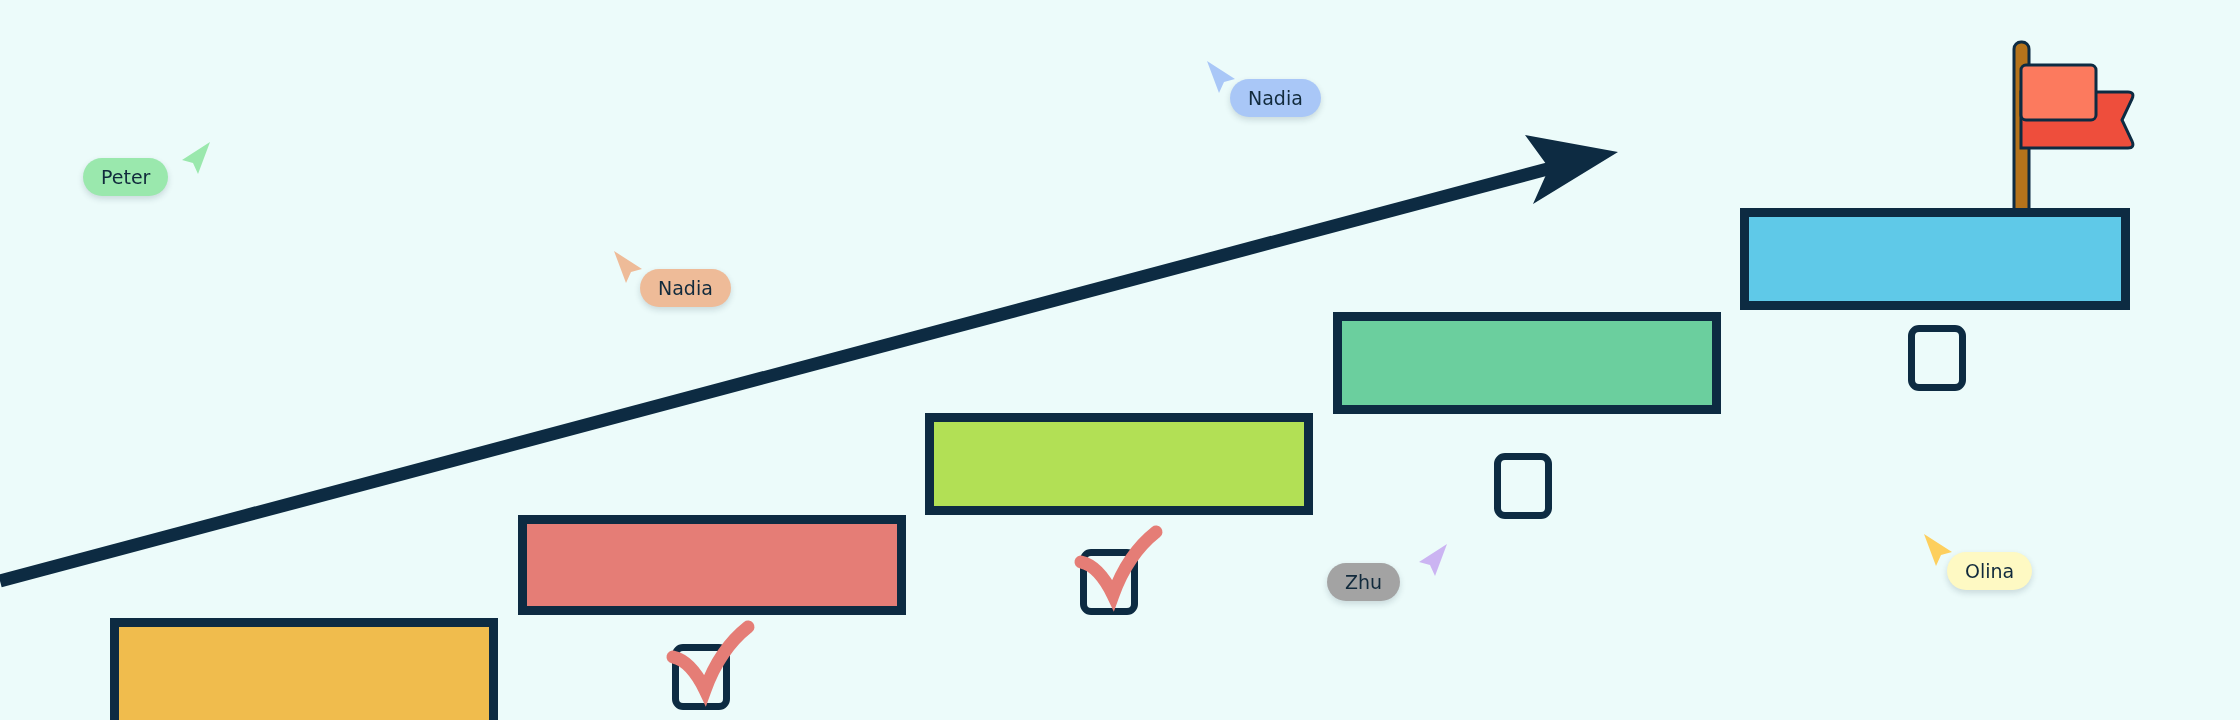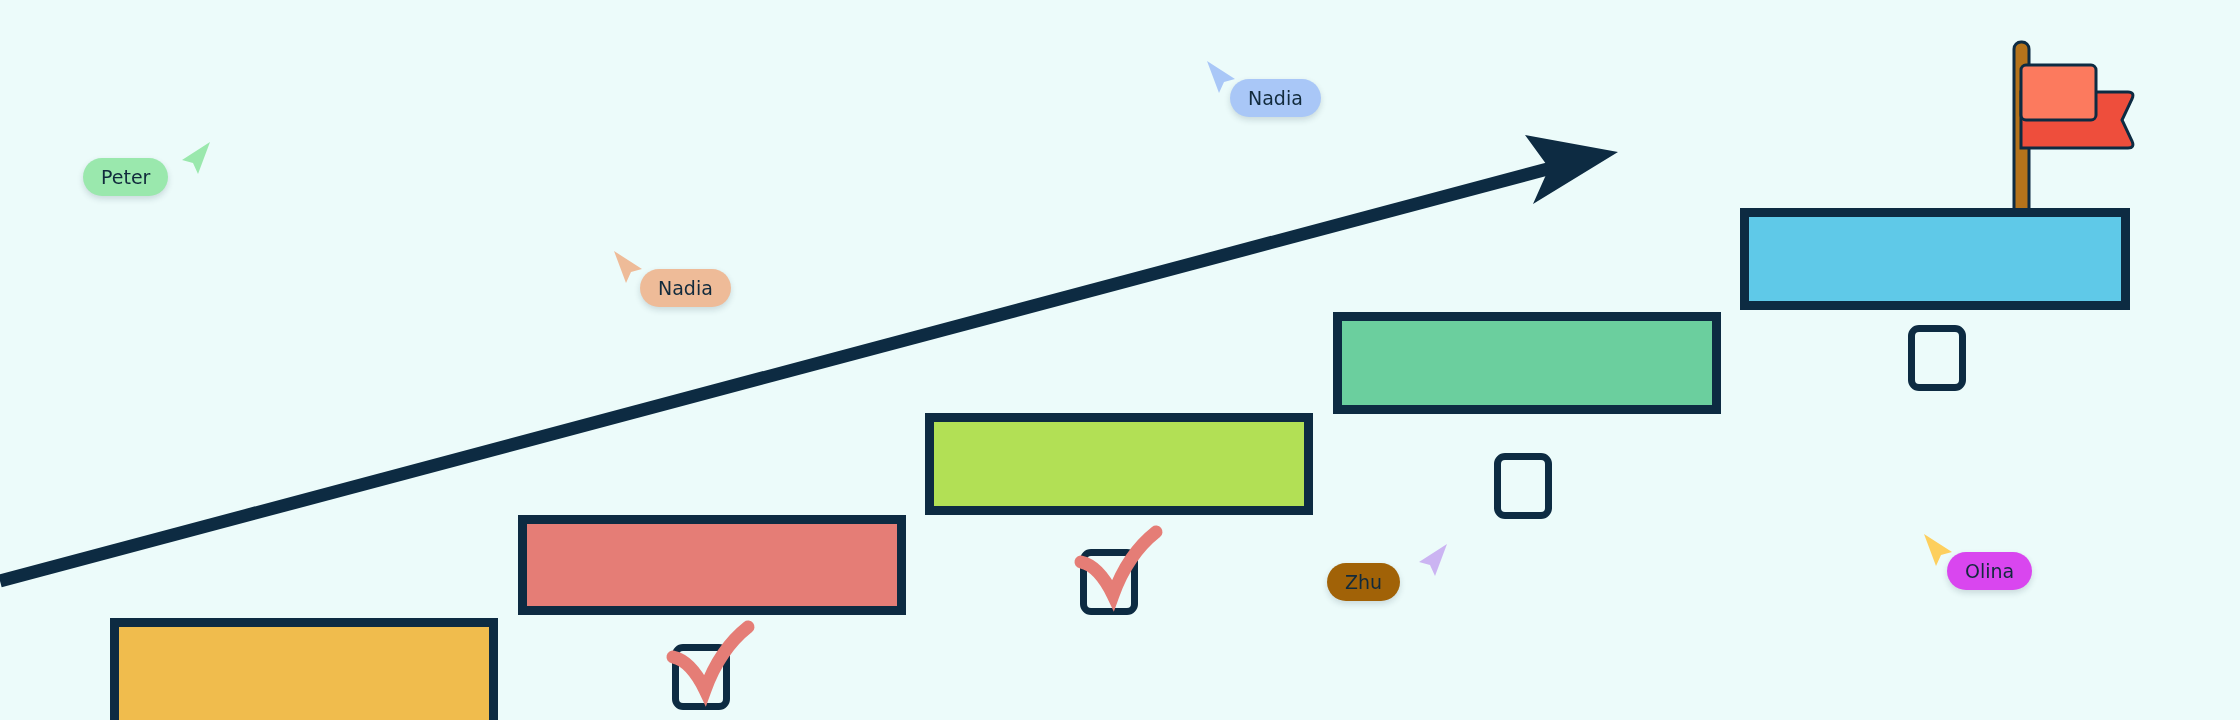--- a/index.html
+++ b/index.html
@@ -139,27 +139,27 @@
     </svg>
     <div class="cursor-pill" style="left:1230px; top:79px; background:#a9c7f7;">
       <span>Nadia</span>
     </div>
   </div>
 
   <div class="cursor-group">
     <svg class="cursor-arrow" style="left:1415px; top:542px; width:34px; height:38px;" viewBox="0 0 34 38">
       <path d="M32 2 L4 20 L15 23 L20 34 Z" fill="#cbb4f2"></path>
     </svg>
-    <div class="cursor-pill" style="left:1327px; top:563px; background:#a16207;">
+    <div class="cursor-pill" style="left:1327px; top:563px; background:#a3a3a3;">
       <span>Zhu</span>
     </div>
   </div>
 
   <div class="cursor-group">
     <svg class="cursor-arrow" style="left:1922px; top:532px; width:34px; height:38px;" viewBox="0 0 34 38">
       <path d="M2 2 L30 20 L19 23 L14 34 Z" fill="#fdcf5e"></path>
     </svg>
-    <div class="cursor-pill" style="left:1947px; top:552px; background:#d946ef;">
+    <div class="cursor-pill" style="left:1947px; top:552px; background:#fef9c3;">
       <span>Olina</span>
     </div>
   </div>
 
 </div>
 
 </body></html>

